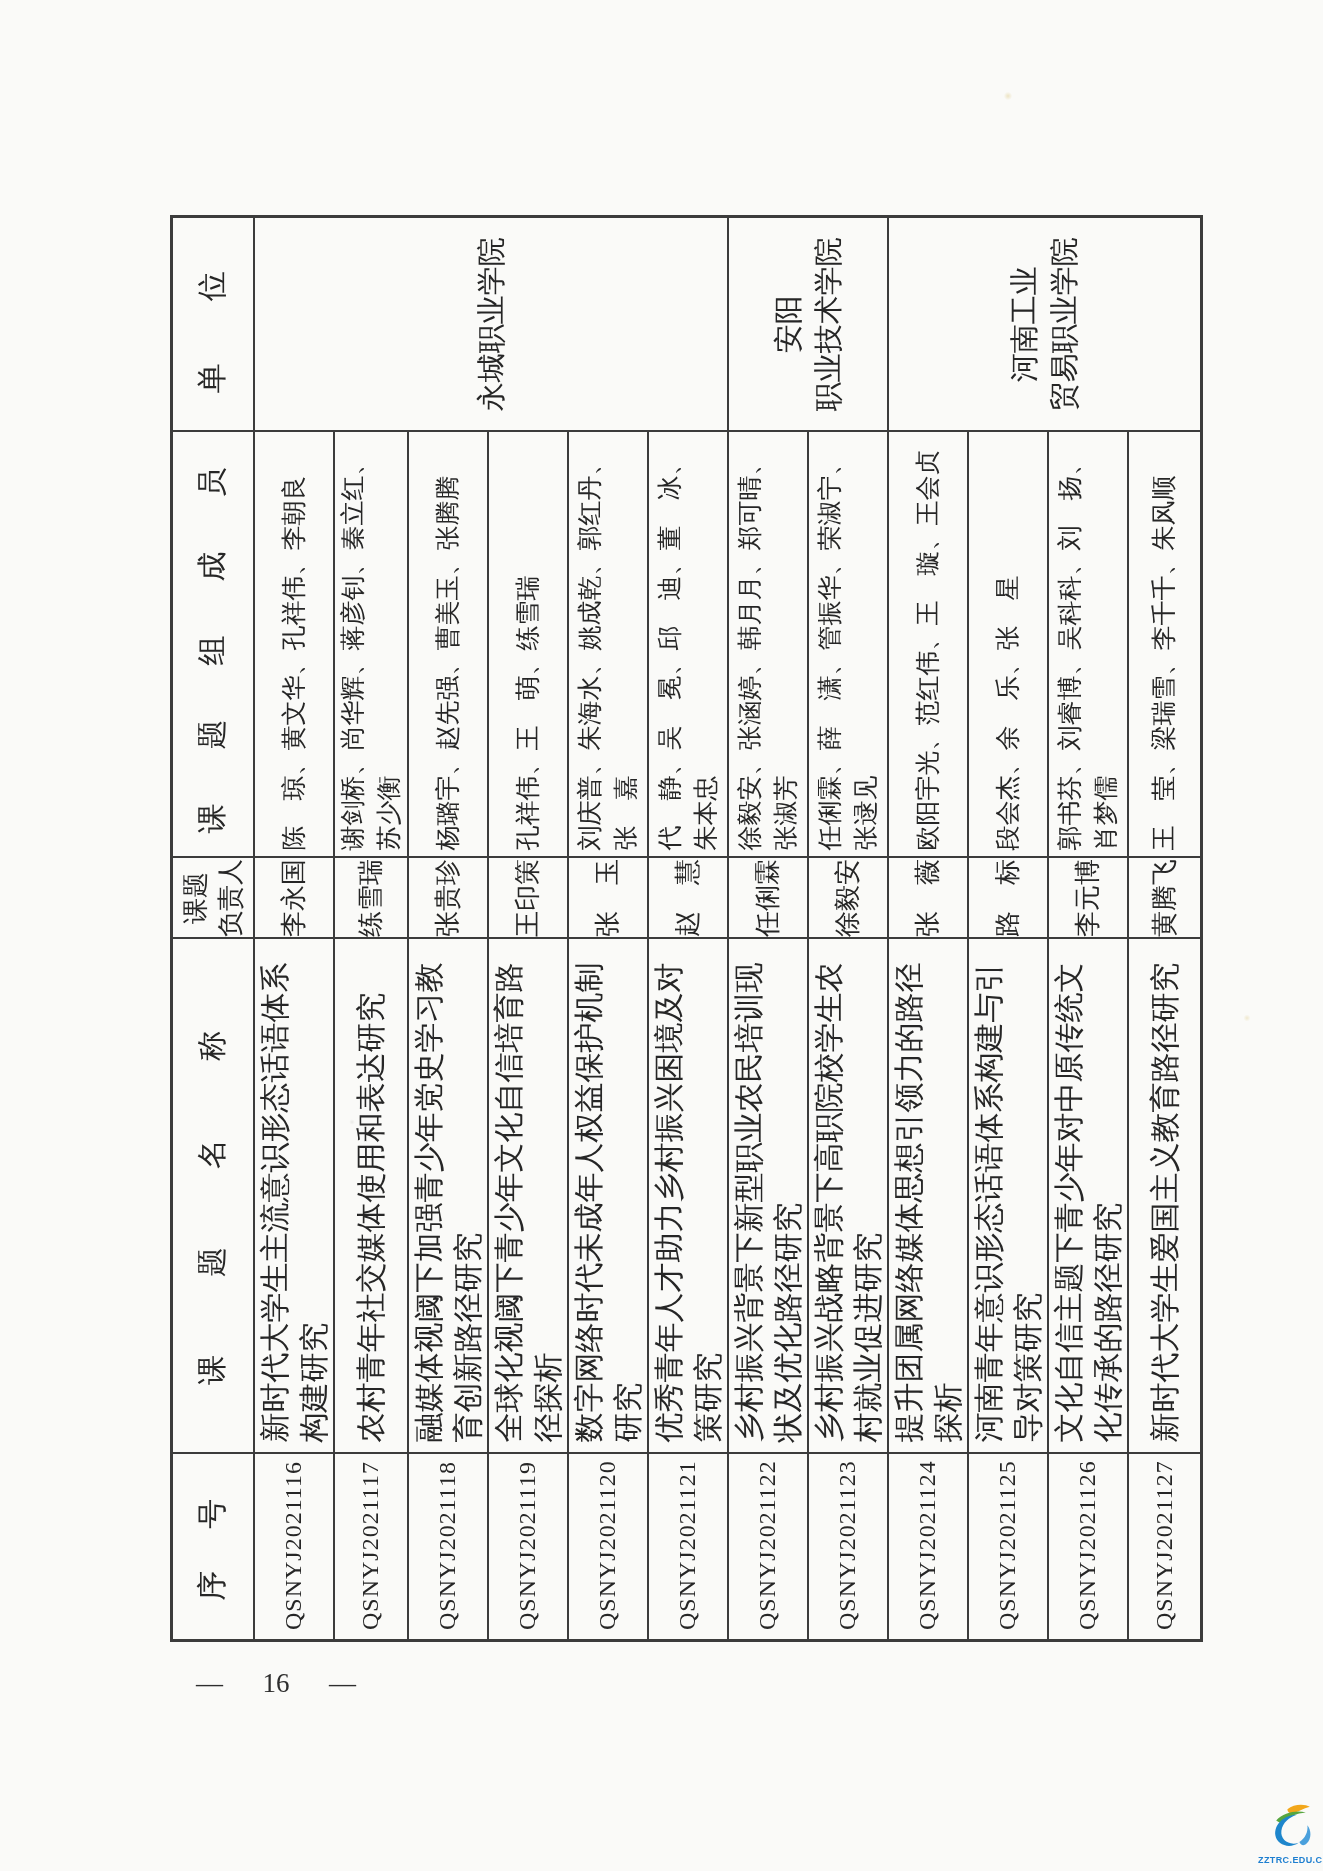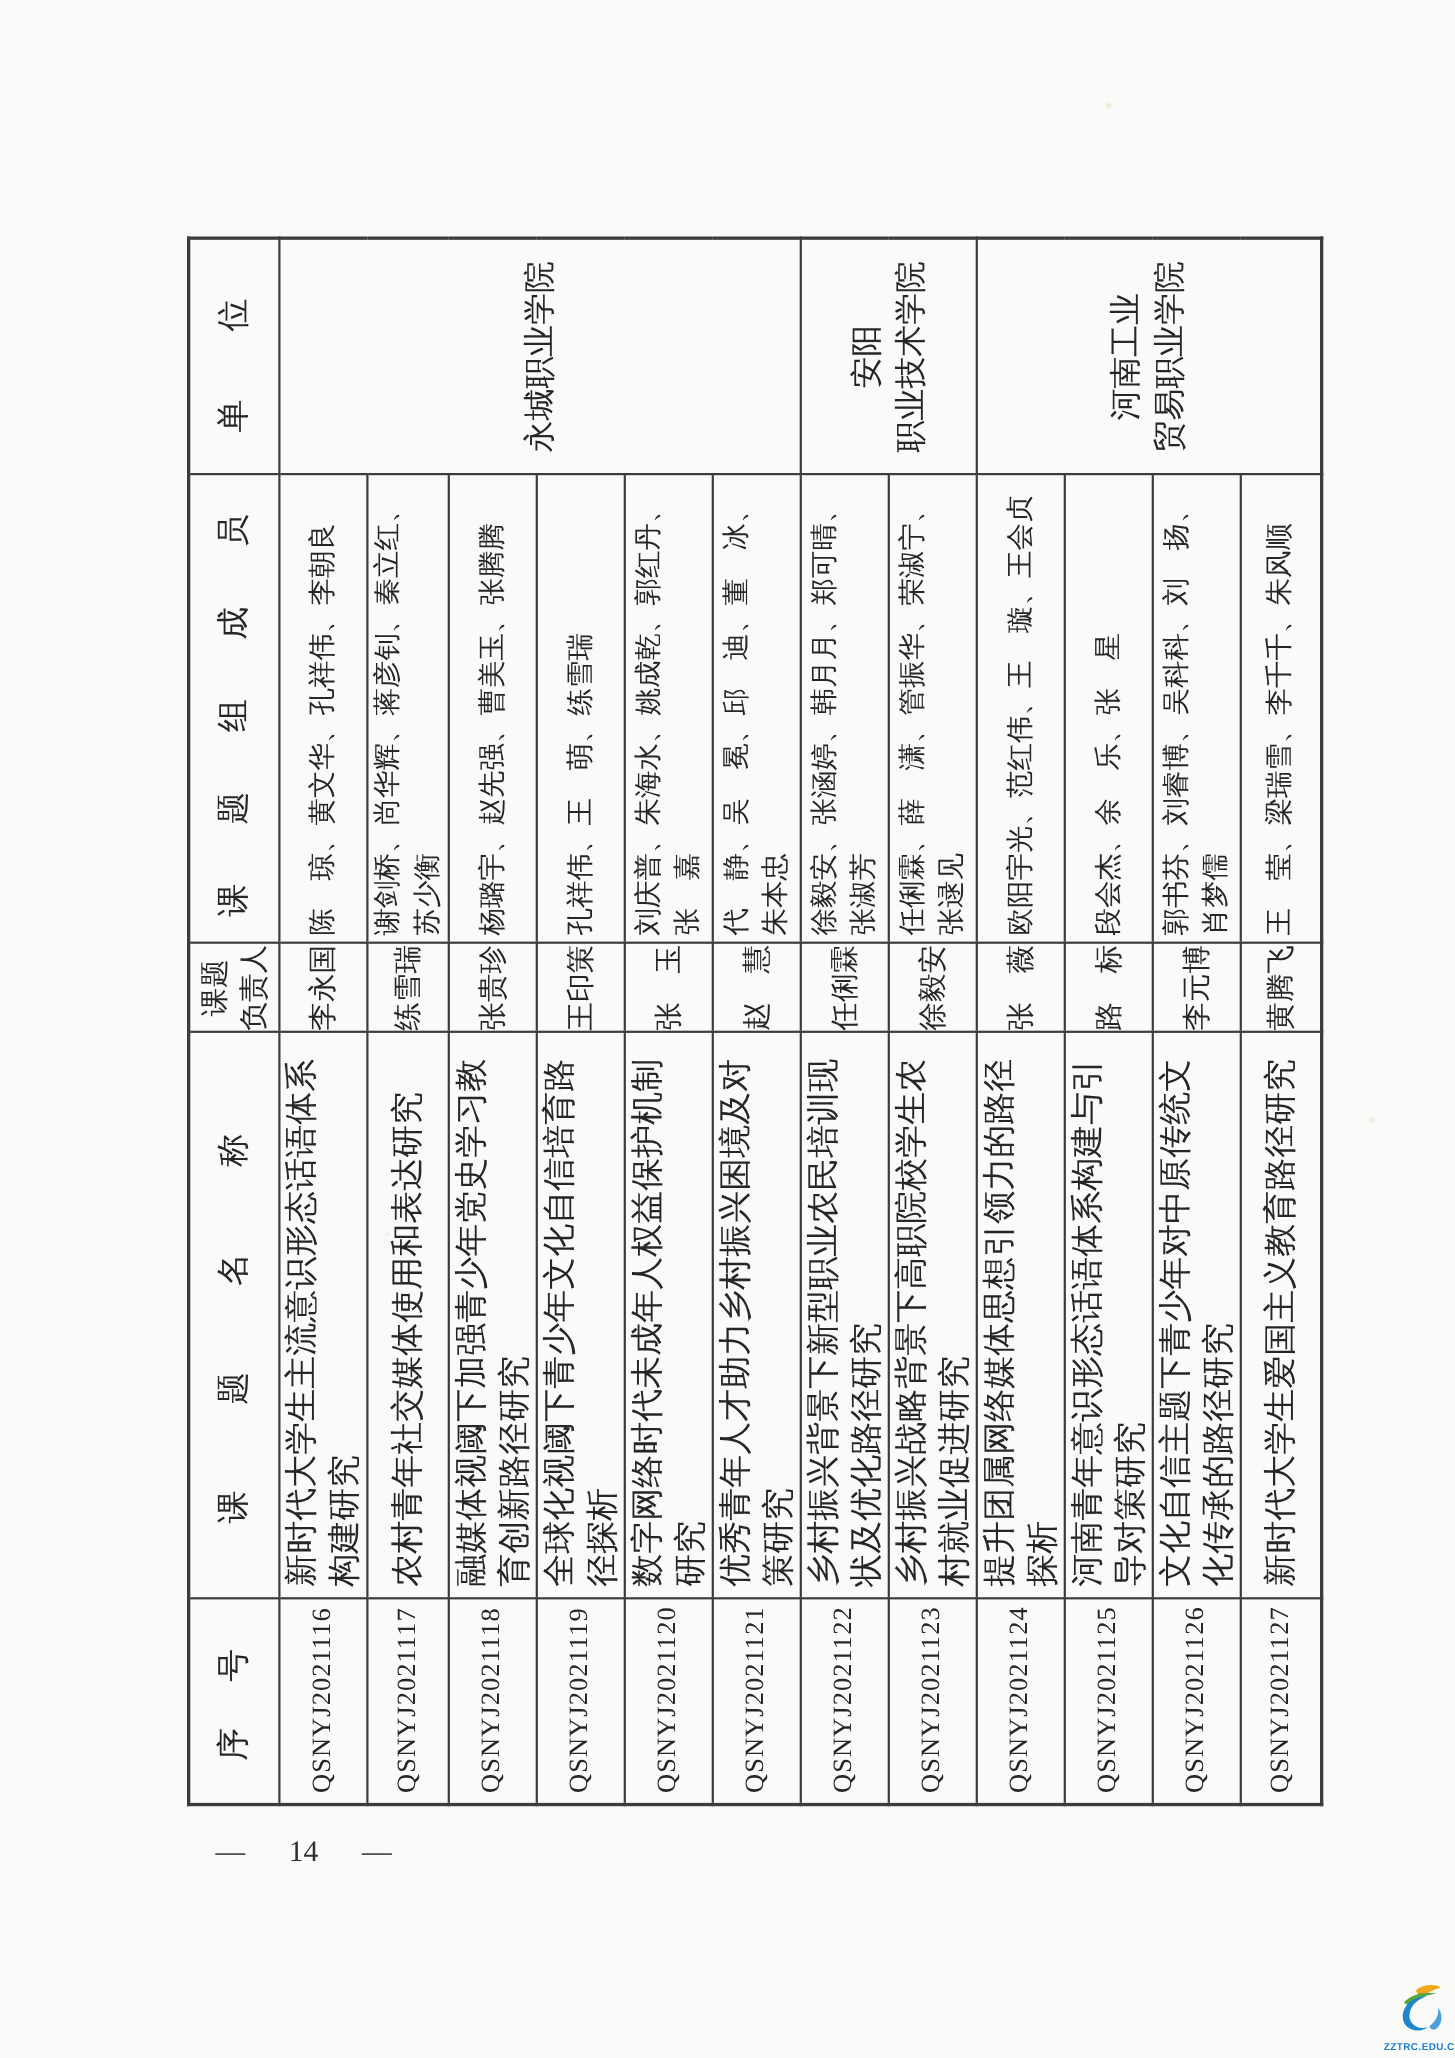--- a/index.html
+++ b/index.html
@@ -167,21 +167,21 @@
             <td class="c-title">新时代大学生爱国主义教育路径研究</td>
             <td class="c-leader">黄腾飞</td>
             <td class="c-members">王　莹、梁瑞雪、李千千、朱风顺</td>
           </tr>
         </tbody>
     </table>
   </div>
 
   <div class="page-footer">
     <span>—</span>
-    <span class="num">14</span>
+    <span class="num">16</span>
     <span>—</span>
   </div>
 
   <div class="logo">
     <svg width="50" height="48" viewBox="0 0 60 60">
       <path d="M28 9 C36 2 50 2 56 6 C48 8 41 13 34 14 C30 14.5 28 12 28 9 Z" fill="#f2a71b"></path>
       <path d="M14 23 C23 13 39 10 51 13 C40 14 28 18 20 27 Z" fill="#57a63f"></path>
       <path d="M40 16 C24 16 11 28 13 42 C15 54 31 59 42 51 C30 55 19 47 20.5 36 C22 26 30 19 40 16 Z" fill="#1e86cc"></path>
       <path d="M43 50 C50 45 54 38 53 29 C58 35 58.5 46 52 52 C48.5 55.5 44.5 54 43 50 Z" fill="#4aa0dc"></path>
     </svg>

